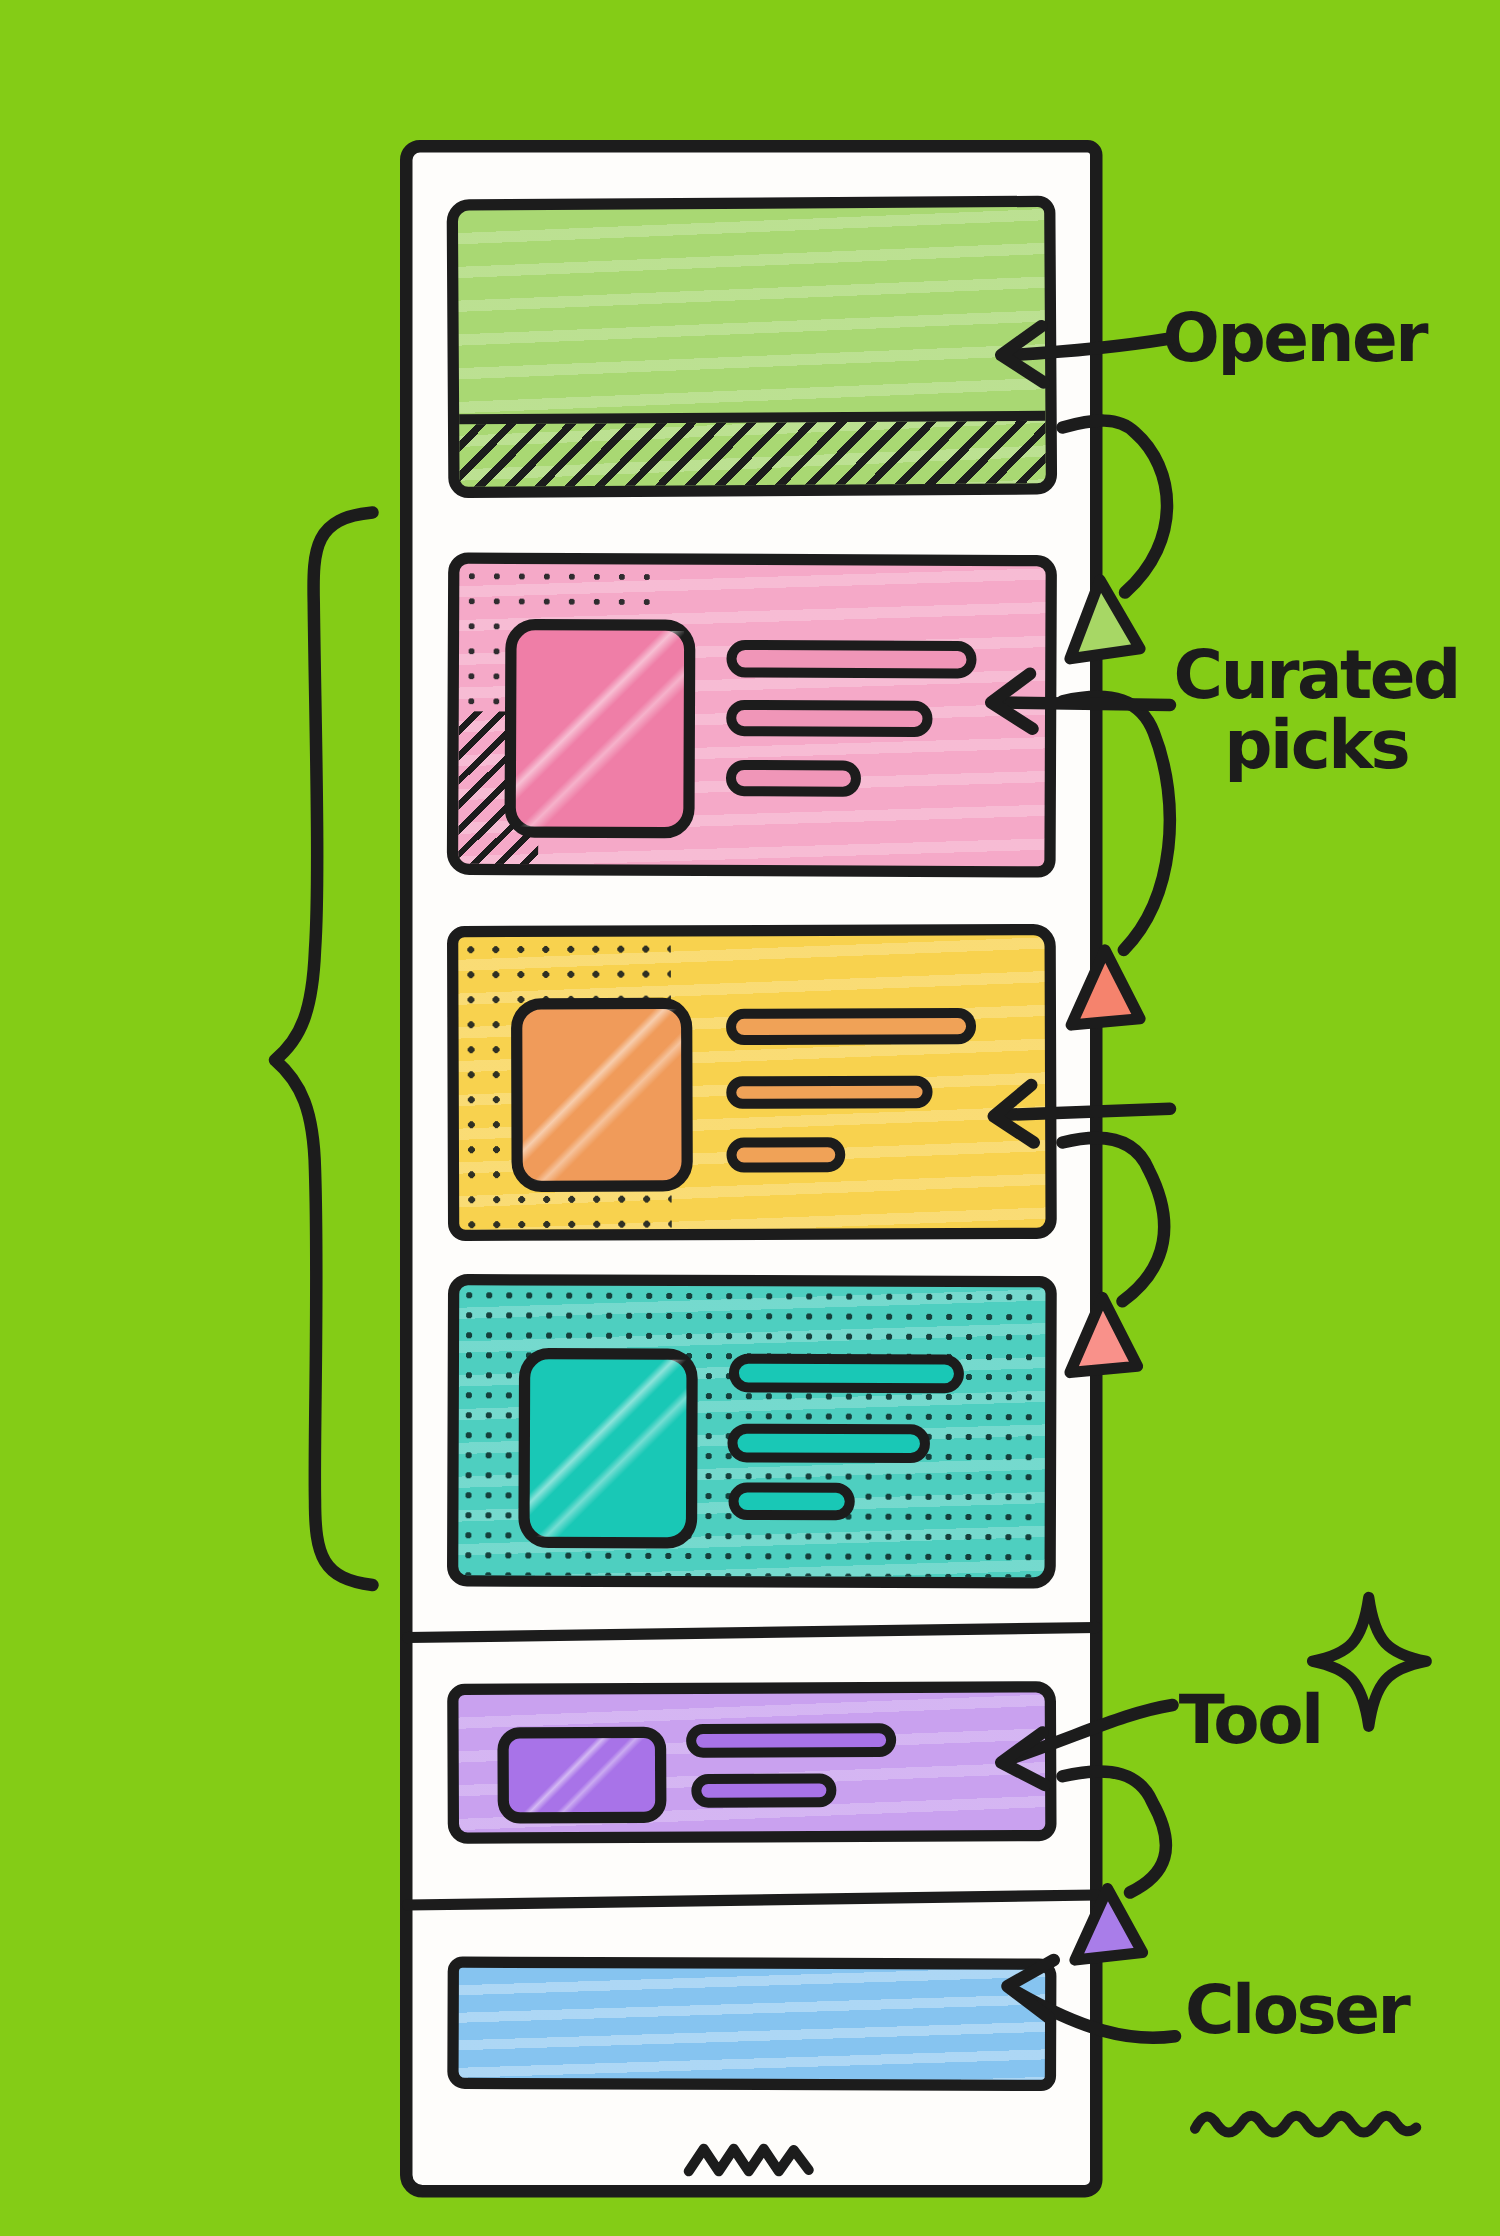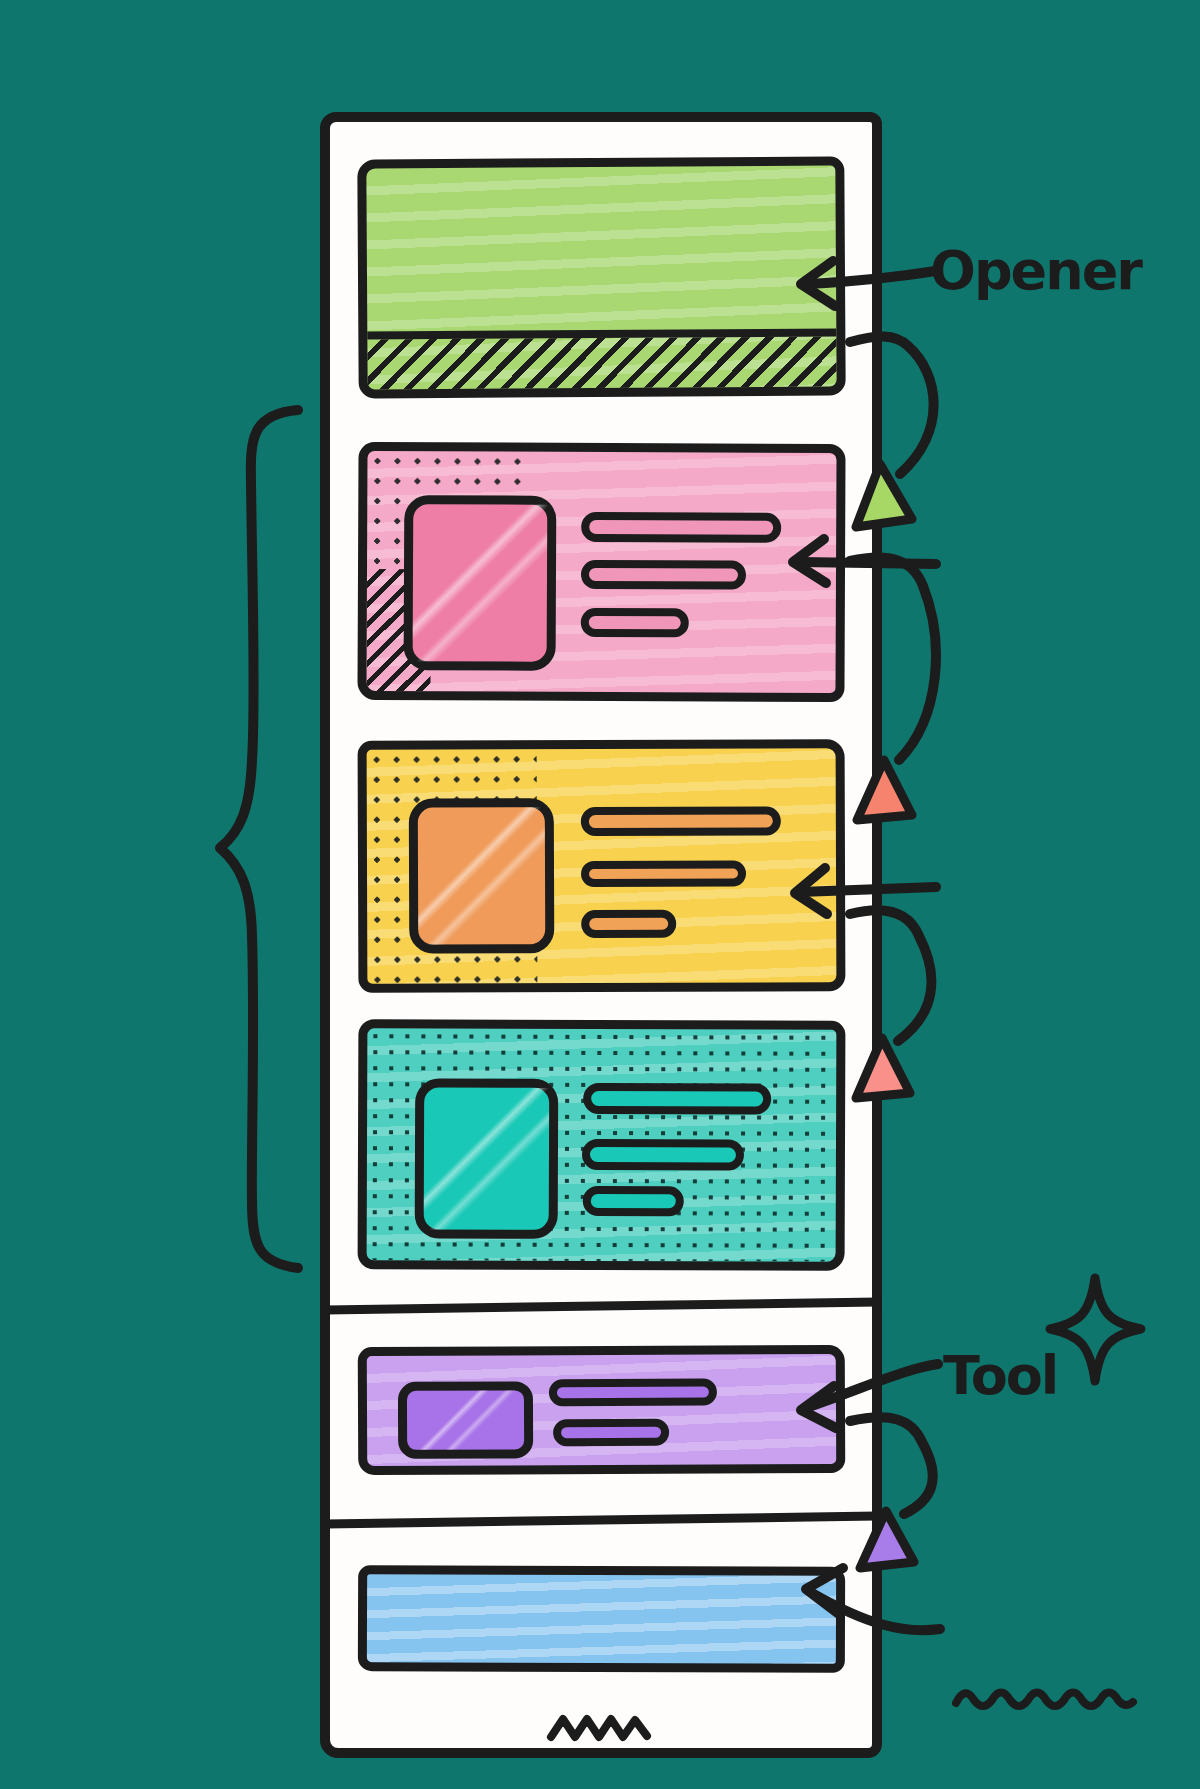--- a/index.html
+++ b/index.html
@@ -53,21 +53,21 @@
     position:absolute;color:#1c1c1c;font-weight:700;font-size:54px;letter-spacing:-2px;
     line-height:1.04;white-space:pre-line;
   }
   .note--center{text-align:center;}
   .art{position:absolute;left:0;top:0;width:1200px;height:1789px;z-index:5;pointer-events:none;}
   .art path, .art polyline{fill:none;stroke:#1c1c1c;stroke-linecap:round;stroke-linejoin:round;}
 </style>
 </head>
 <body>
 
-<div class="canvas" style="background-color: #0f766e;">
+<div class="canvas" style="background-color: #84cc16;">
 
   <div class="frame"></div>
 
   <div class="card card--opener" style="background-color: rgb(169, 216, 115);">
     <div class="streaks"></div>
     <div class="opener-stripes"></div>
   </div>
 
   <div class="card card--curated" style="background-color: rgb(245, 169, 200);">
     <div class="streaks"></div>
@@ -102,21 +102,23 @@
     <div class="img-ph" style="left: 31px; top: 26px; width: 135px; height: 77px; border-radius: 18px; background-color: rgb(168, 115, 232);"></div>
     <div class="bar" style="left: 182px; top: 24px; width: 168px; height: 27px; background-color: rgb(168, 115, 232);"></div>
     <div class="bar" style="left: 186px; top: 64px; width: 116px; height: 27px; background-color: rgb(168, 115, 232);"></div>
   </div>
 
   <div class="card card--closer" style="background-color: rgb(134, 196, 240);">
     <div class="streaks" style="background:repeating-linear-gradient(178deg, rgba(255,255,255,0) 0 14px, rgba(255,255,255,0.32) 14px 22px);"></div>
   </div>
 
   <div class="note" style="left:930px;top:243px;">Opener</div>
+  <div class="note note--center" style="left:928px;top:512px;width:250px;">Curated picks</div>
   <div class="note" style="left:943px;top:1348px;">Tool</div>
+  <div class="note" style="left:948px;top:1580px;">Closer</div>
 
   <svg class="art" viewBox="0 0 1200 1789">
 
     <path stroke-width="10" d="M 298 410 C 252 414 250 438 251 482 C 252 572 256 700 252 760 C 250 808 241 831 220 848 C 241 866 251 889 252 936 C 255 1030 251 1150 252 1200 C 252 1245 258 1263 298 1268"></path>
 
     <path stroke-width="9" d="M 326 1310 L 877 1302"></path>
     <path stroke-width="9" d="M 326 1524 L 877 1516"></path>
 
     <path stroke-width="10" d="M 850 342 C 875 335 895 333 908 346 C 940 374 947 432 900 474"></path>
     <polygon points="880,464 856,527 912,519" stroke="#1c1c1c" stroke-width="9" stroke-linejoin="round" fill="#a7d765"></polygon>

